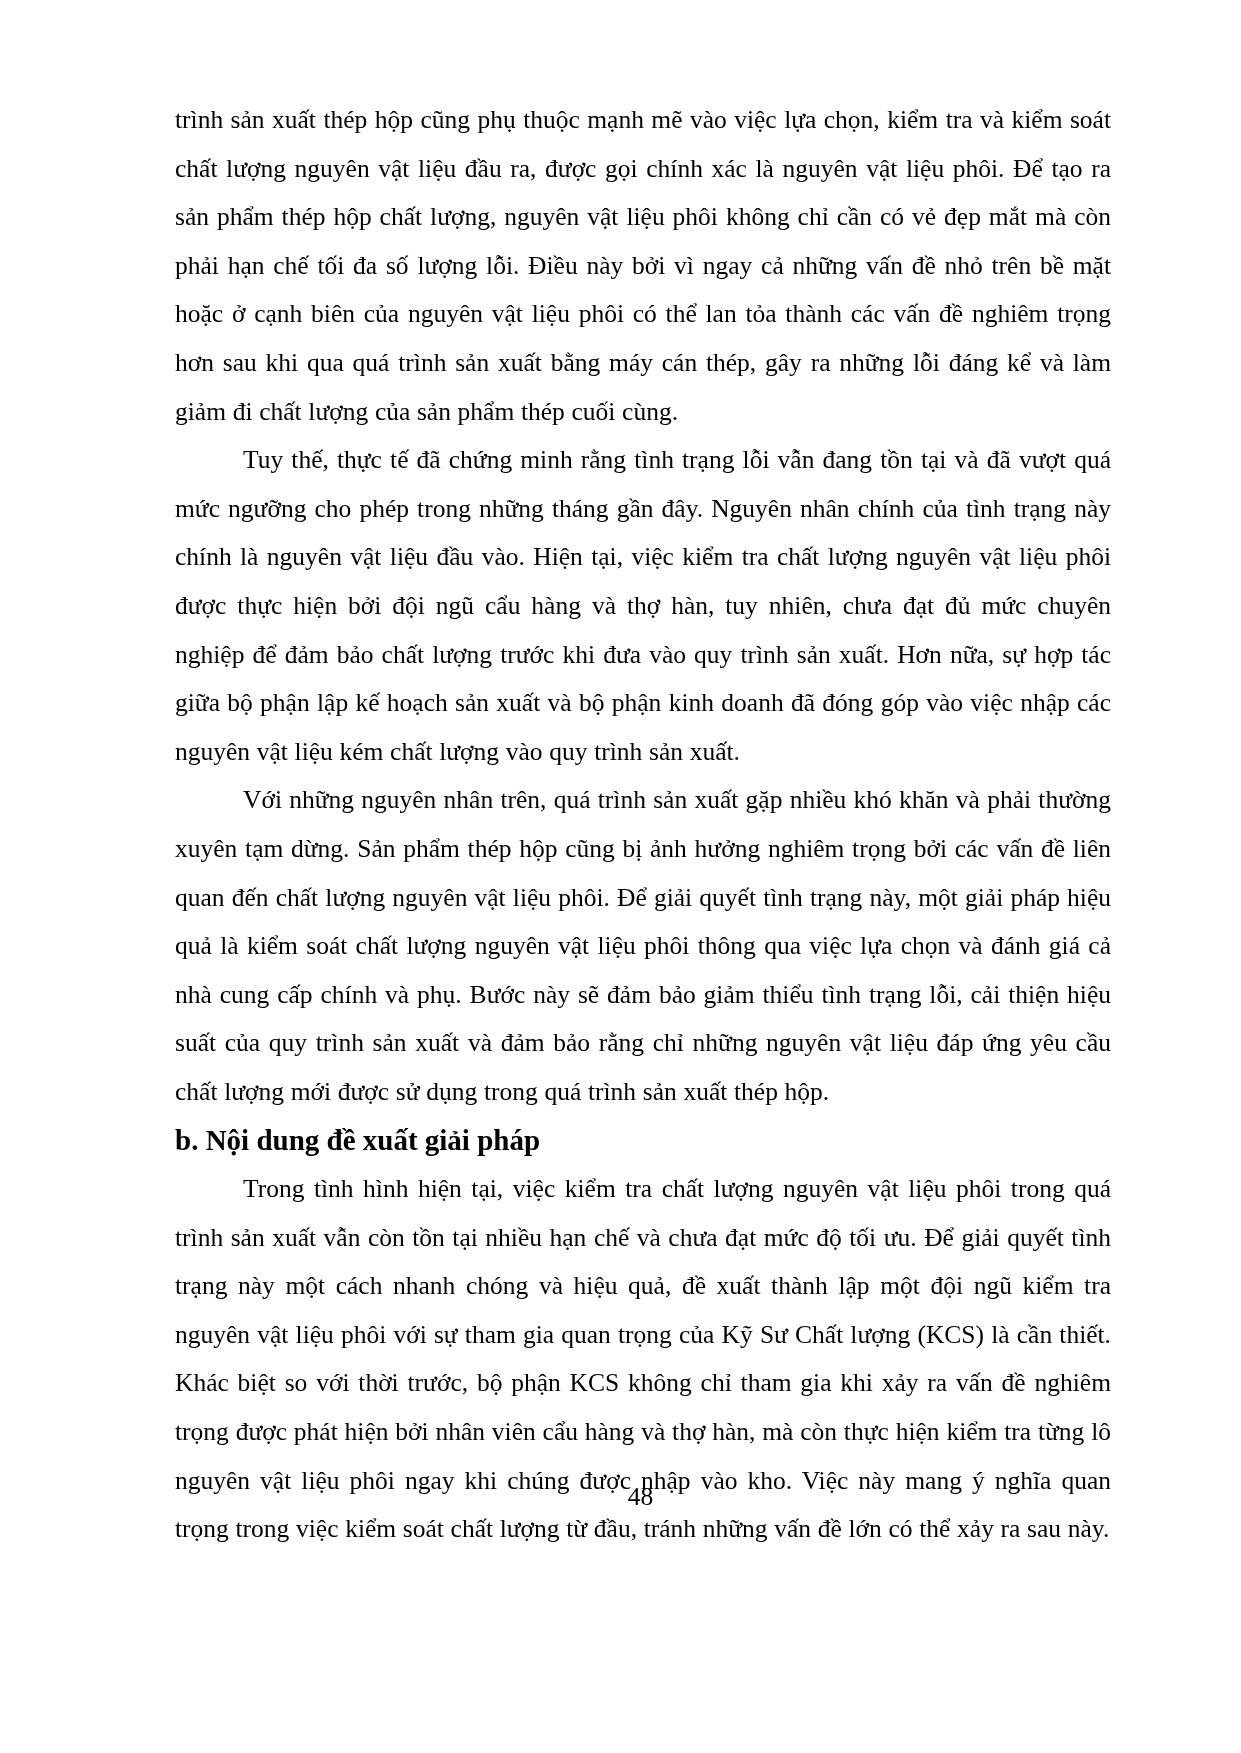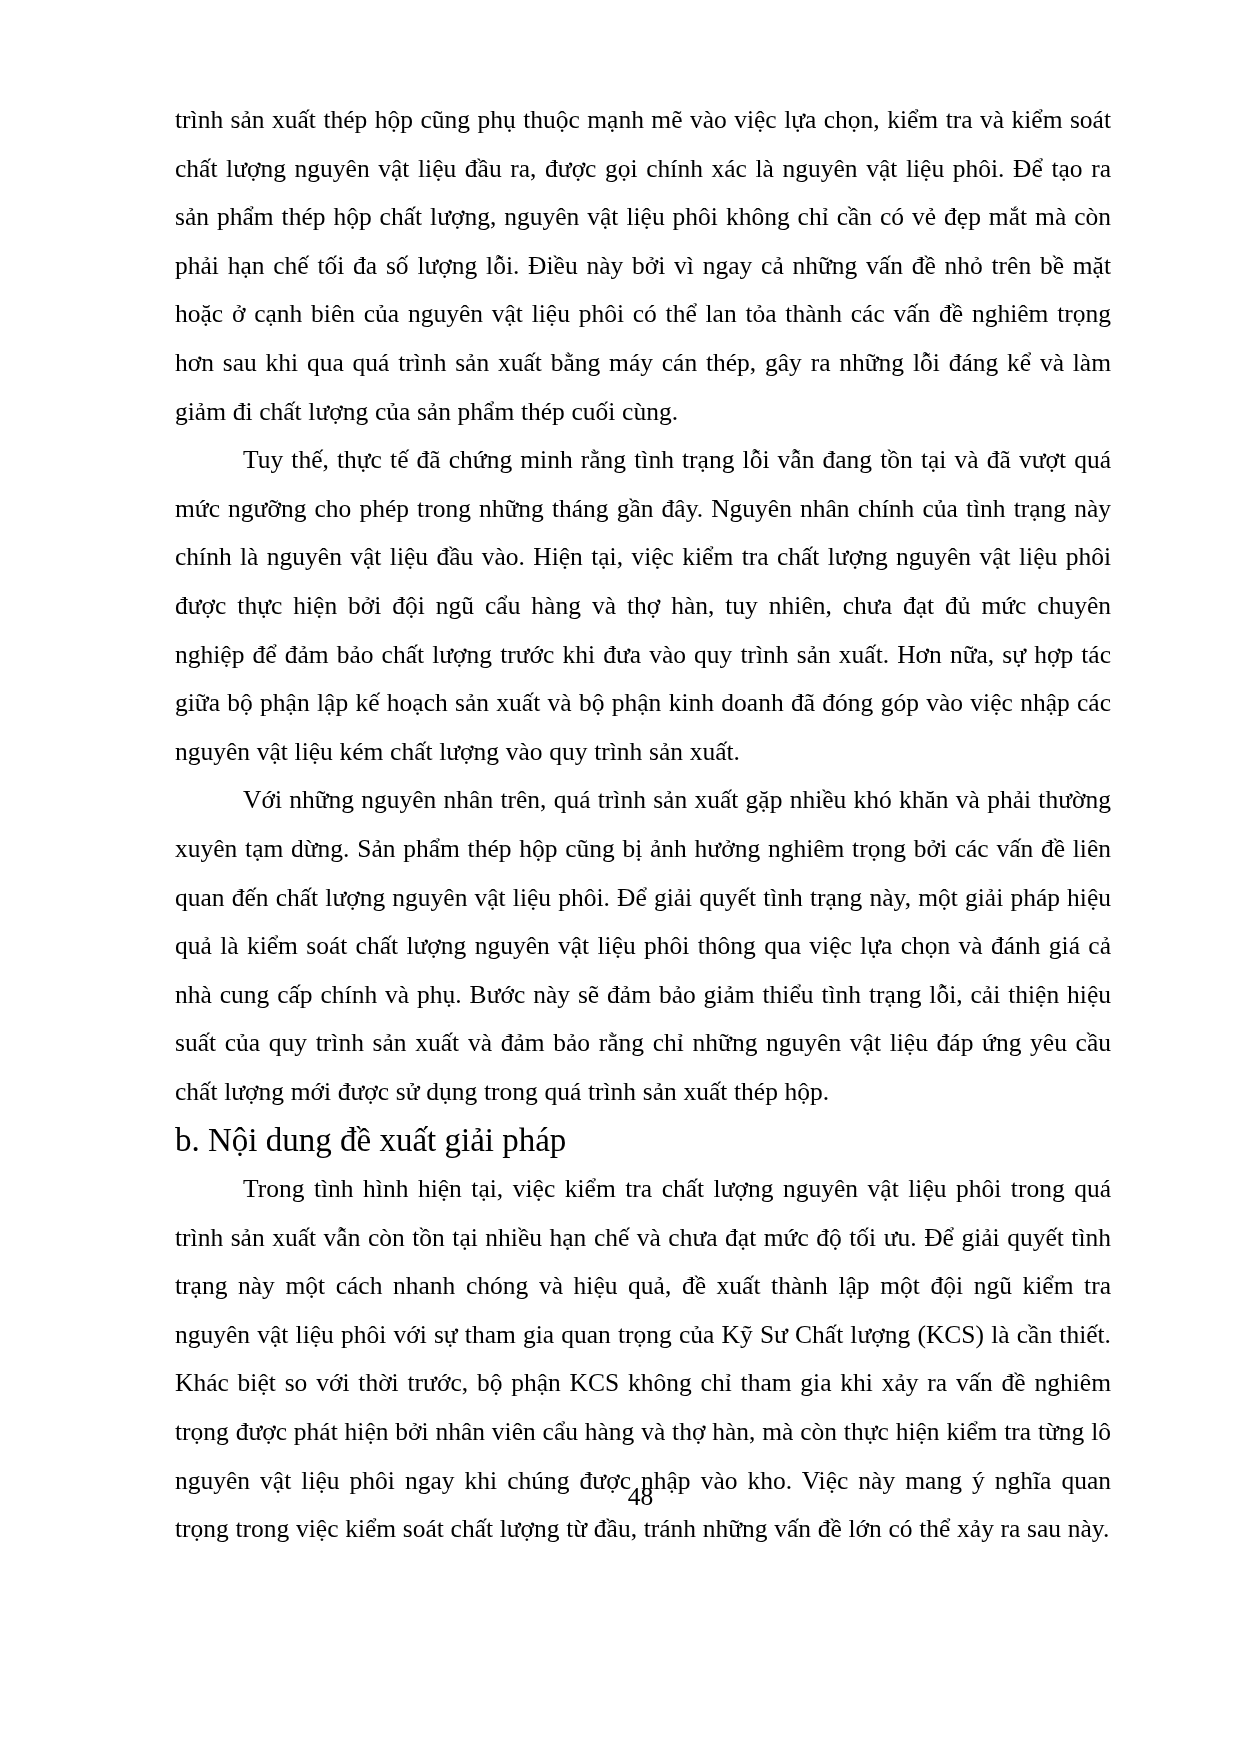--- a/index.html
+++ b/index.html
@@ -41,23 +41,23 @@
     word-spacing: 0.3px;
     hyphens: none;
     -webkit-hyphens: none;
   }
   p.body-text.indent {
     text-indent: 68px;
     font-family: Liberation Serif, serif;
   }
   h4.section-heading {
     margin: 0;
-    font-size: 33px;
+    font-size: 29px;
     line-height: 48.6px;
-    font-weight: normal;
+    font-weight: bold;
     text-align: left;
   }
   .page-number {
     position: absolute;
     left: 0;
     top: 1482px;
     width: 1241px;
     text-align: center;
     font-size: 25.5px;
     font-family: "Liberation Serif", "DejaVu Serif", serif;

